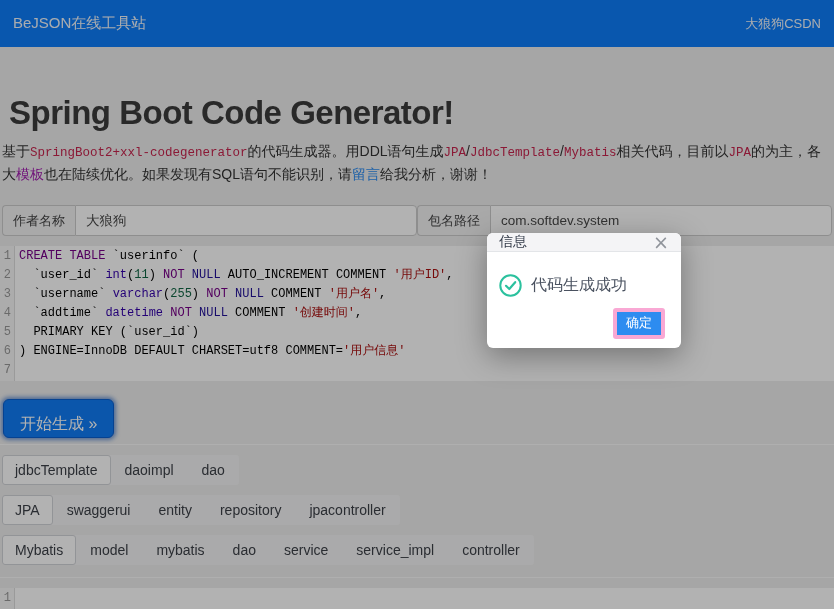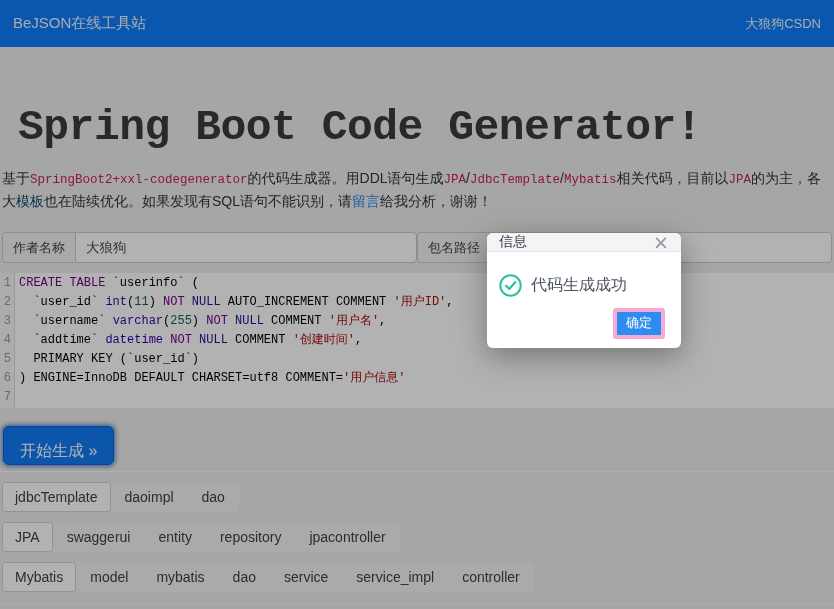--- a/index.html
+++ b/index.html
@@ -13,25 +13,25 @@
   
   .navbar {
     height:47px; background:#0e7dfa; display:flex; align-items:center;
     justify-content:space-between; padding:0 13px; color:#f2f6fb;
   }
   .navbar .brand { font-size:15px; }
   .navbar .user  { font-size:13px; }
 
   
   .hero { padding:40px 4px 0 2px; }
-  .hero h1 { margin:16px; font-size:43px; font-weight:bold; color:#3b3b3b; letter-spacing:-0.5px;font-family:Liberation Mono, monospace; }
+  .hero h1 { margin:7px; font-size:33px; font-weight:bold; color:#3b3b3b; letter-spacing:-0.5px; }
   .intro { margin:9px 0 0; font-size:14px; line-height:21px; color:#333; }
   .intro .seg-code { font-family:"Liberation Mono","DejaVu Sans Mono",monospace; font-size:12.5px; color:#c7254e; }
   .intro .seg-link-blue { color:#2d8cf0; }
-  .intro .seg-link-red  { color:#0c4a6e;text-align:right; }
+  .intro .seg-link-red  { color:#a21caf;text-align:right; }
 
   
   .form-row { display:flex; margin:20px 2px 0; }
   .input-group { flex:1; display:flex; height:31px; }
   .addon {
     background:#f2f2f3; border:1px solid #ccc; border-right:0;
     border-radius:4px 0 0 4px; padding:0 10px; line-height:29px;
     font-size:13px; color:#454545; white-space:nowrap;
   }
   .input-group input {

